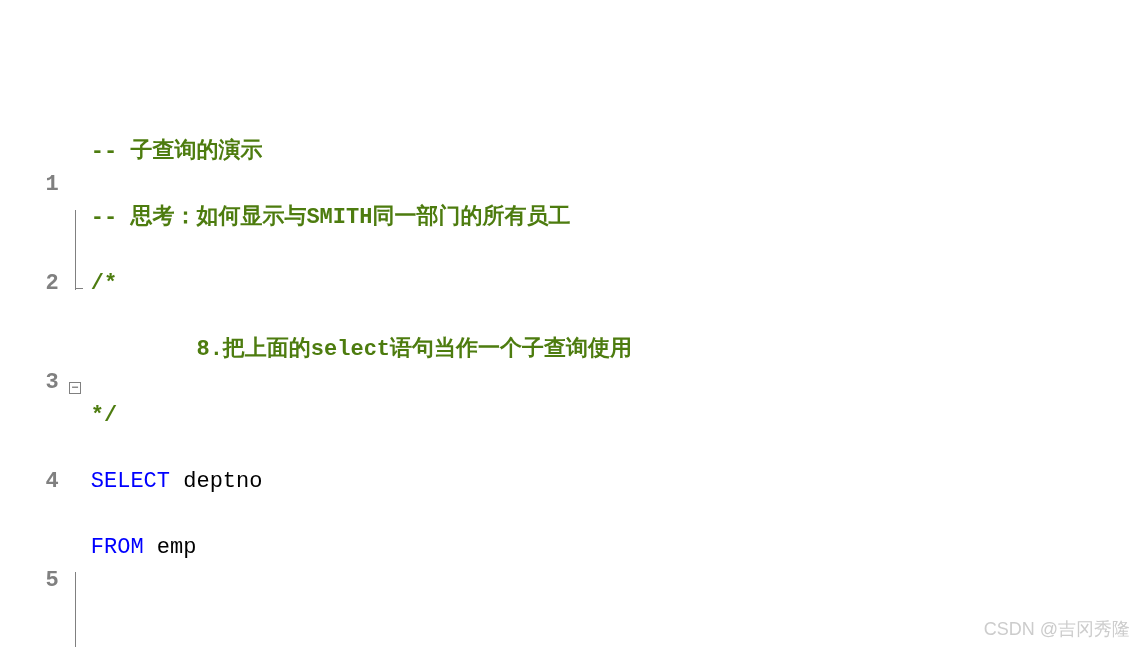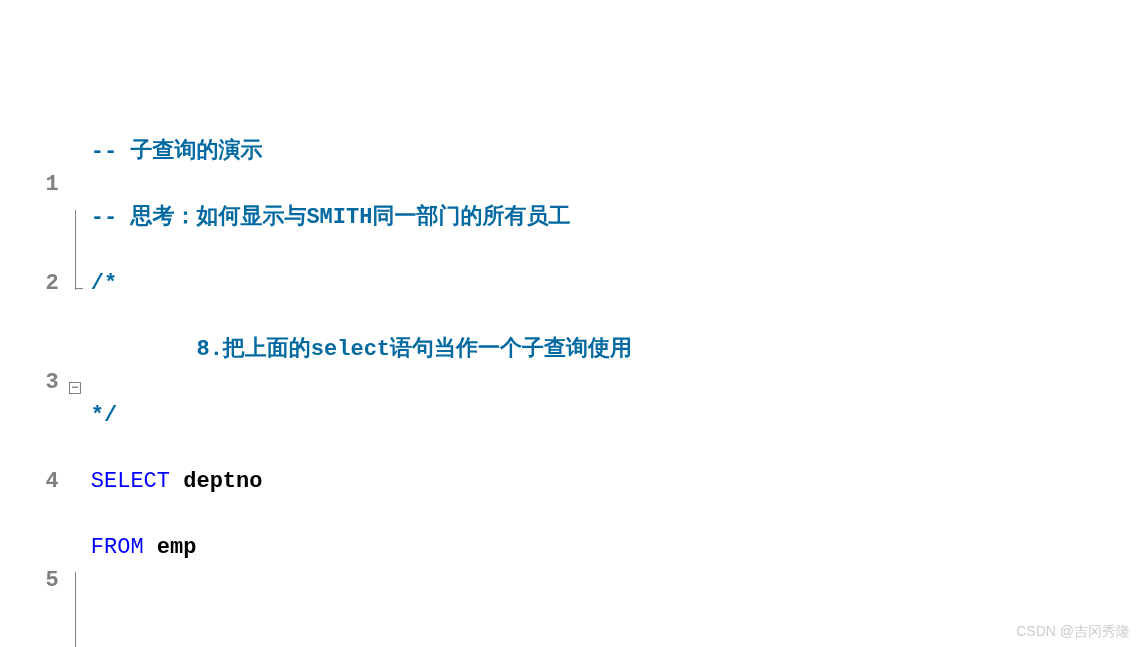--- a/index.html
+++ b/index.html
@@ -64,30 +64,30 @@
     left: 8px;
     width: 8px;
     height: 1px;
     background: #808080;
   }
   .code {
     flex: 1;
     line-height: 33px;
     padding-top: 2px;
   }
-  .c-comment { color: #0369a1; font-weight: bold; }
+  .c-comment { color: #4d7c0f; font-weight: bold; }
   .c-kw      { color: #0000ff; font-weight: normal; }
-  .c-ident   { color: #000000; font-weight: bold; }
+  .c-ident   { color: #000000; font-weight: normal; }
   .row { height: 33px; display: flex; align-items: center; }
   .indent0 { padding-left: 4px; }
   .watermark {
     position: absolute;
     right: 12px;
     bottom: 6px;
-    font-size: 14px;
+    font-size: 18px;
     color: #cccccc;
     font-weight: normal;
     font-family: sans-serif;
   }
 </style>
 </head>
 <body>
 
 
 

